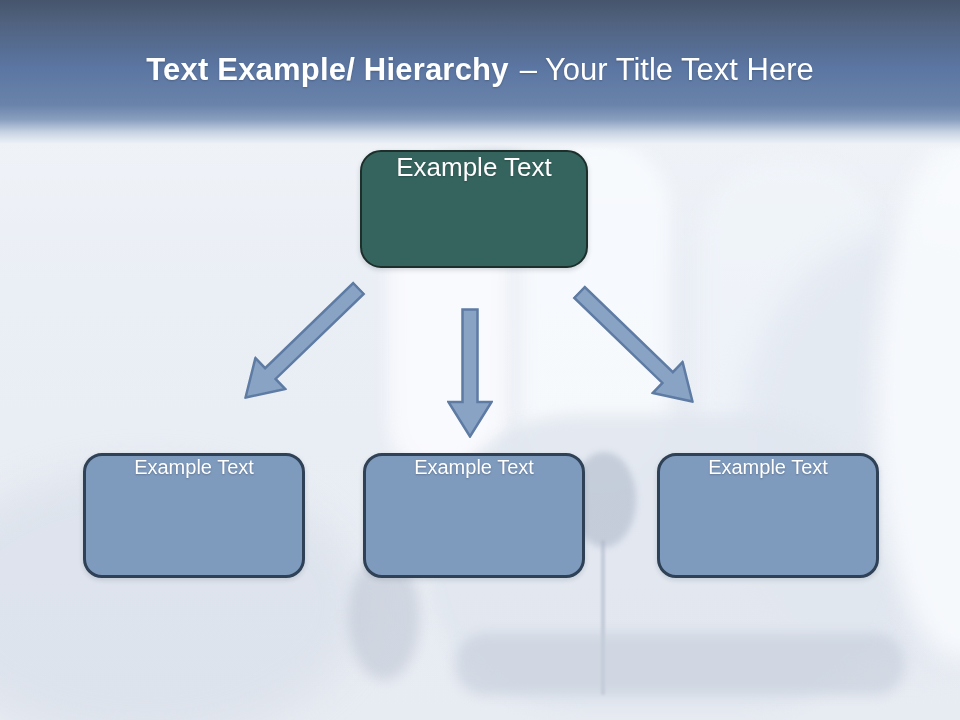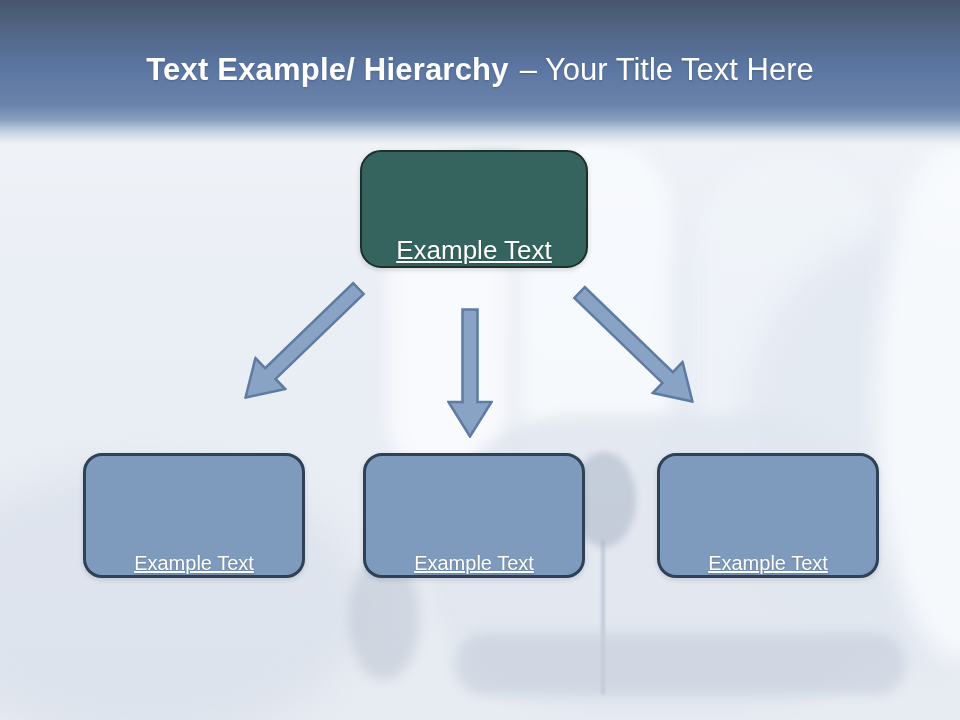--- a/index.html
+++ b/index.html
@@ -39,24 +39,23 @@
   .b-shadowL{left:-70px;top:470px;width:430px;height:270px;background:rgba(213,220,231,.55);filter:blur(18px);}
   .b-mouse{left:428px;top:415px;width:470px;height:295px;background:rgba(225,230,239,.85);filter:blur(7px);border-radius:150px;}
   .b-wheel{left:572px;top:452px;width:64px;height:95px;background:rgba(176,186,204,.6);filter:blur(3px);}
   .b-seam{left:601px;top:540px;width:4px;height:155px;background:rgba(168,178,197,.5);filter:blur(1px);border-radius:2px;}
   .b-front{left:455px;top:633px;width:450px;height:62px;background:rgba(197,205,218,.6);filter:blur(6px);border-radius:30px;}
   .b-sparkle{left:348px;top:555px;width:72px;height:125px;background:rgba(185,193,207,.5);filter:blur(6px);}
   .b-hair{left:430px;top:112px;width:95px;height:150px;background:rgba(204,211,223,.35);filter:blur(7px);}
   .b-rightlight{left:875px;top:140px;width:170px;height:520px;background:rgba(249,251,254,.85);filter:blur(12px);}
   
   .node{
-    position:absolute;display:flex;align-items:flex-end;justify-content:center;
+    position:absolute;display:flex;align-items:flex-start;justify-content:center;
     color:var(--text-white,#fff);box-sizing:border-box;
     text-shadow:0 1px 2px rgba(0,0,0,.22);
-    text-decoration:underline;
   }
   .node-root{
     left:360px;top:150px;width:228px;height:118px;border-radius:21px;
     background:var(--root-box-fill,#35645e);
     border:2.5px solid var(--root-box-border,#1c2f2b);
     font-size:26px;box-shadow:0 2px 5px rgba(30,45,60,.18);
   }
   .node-child{
     top:453px;width:222px;height:125px;border-radius:19px;
     background:var(--child-box-fill,#7e9abd);

